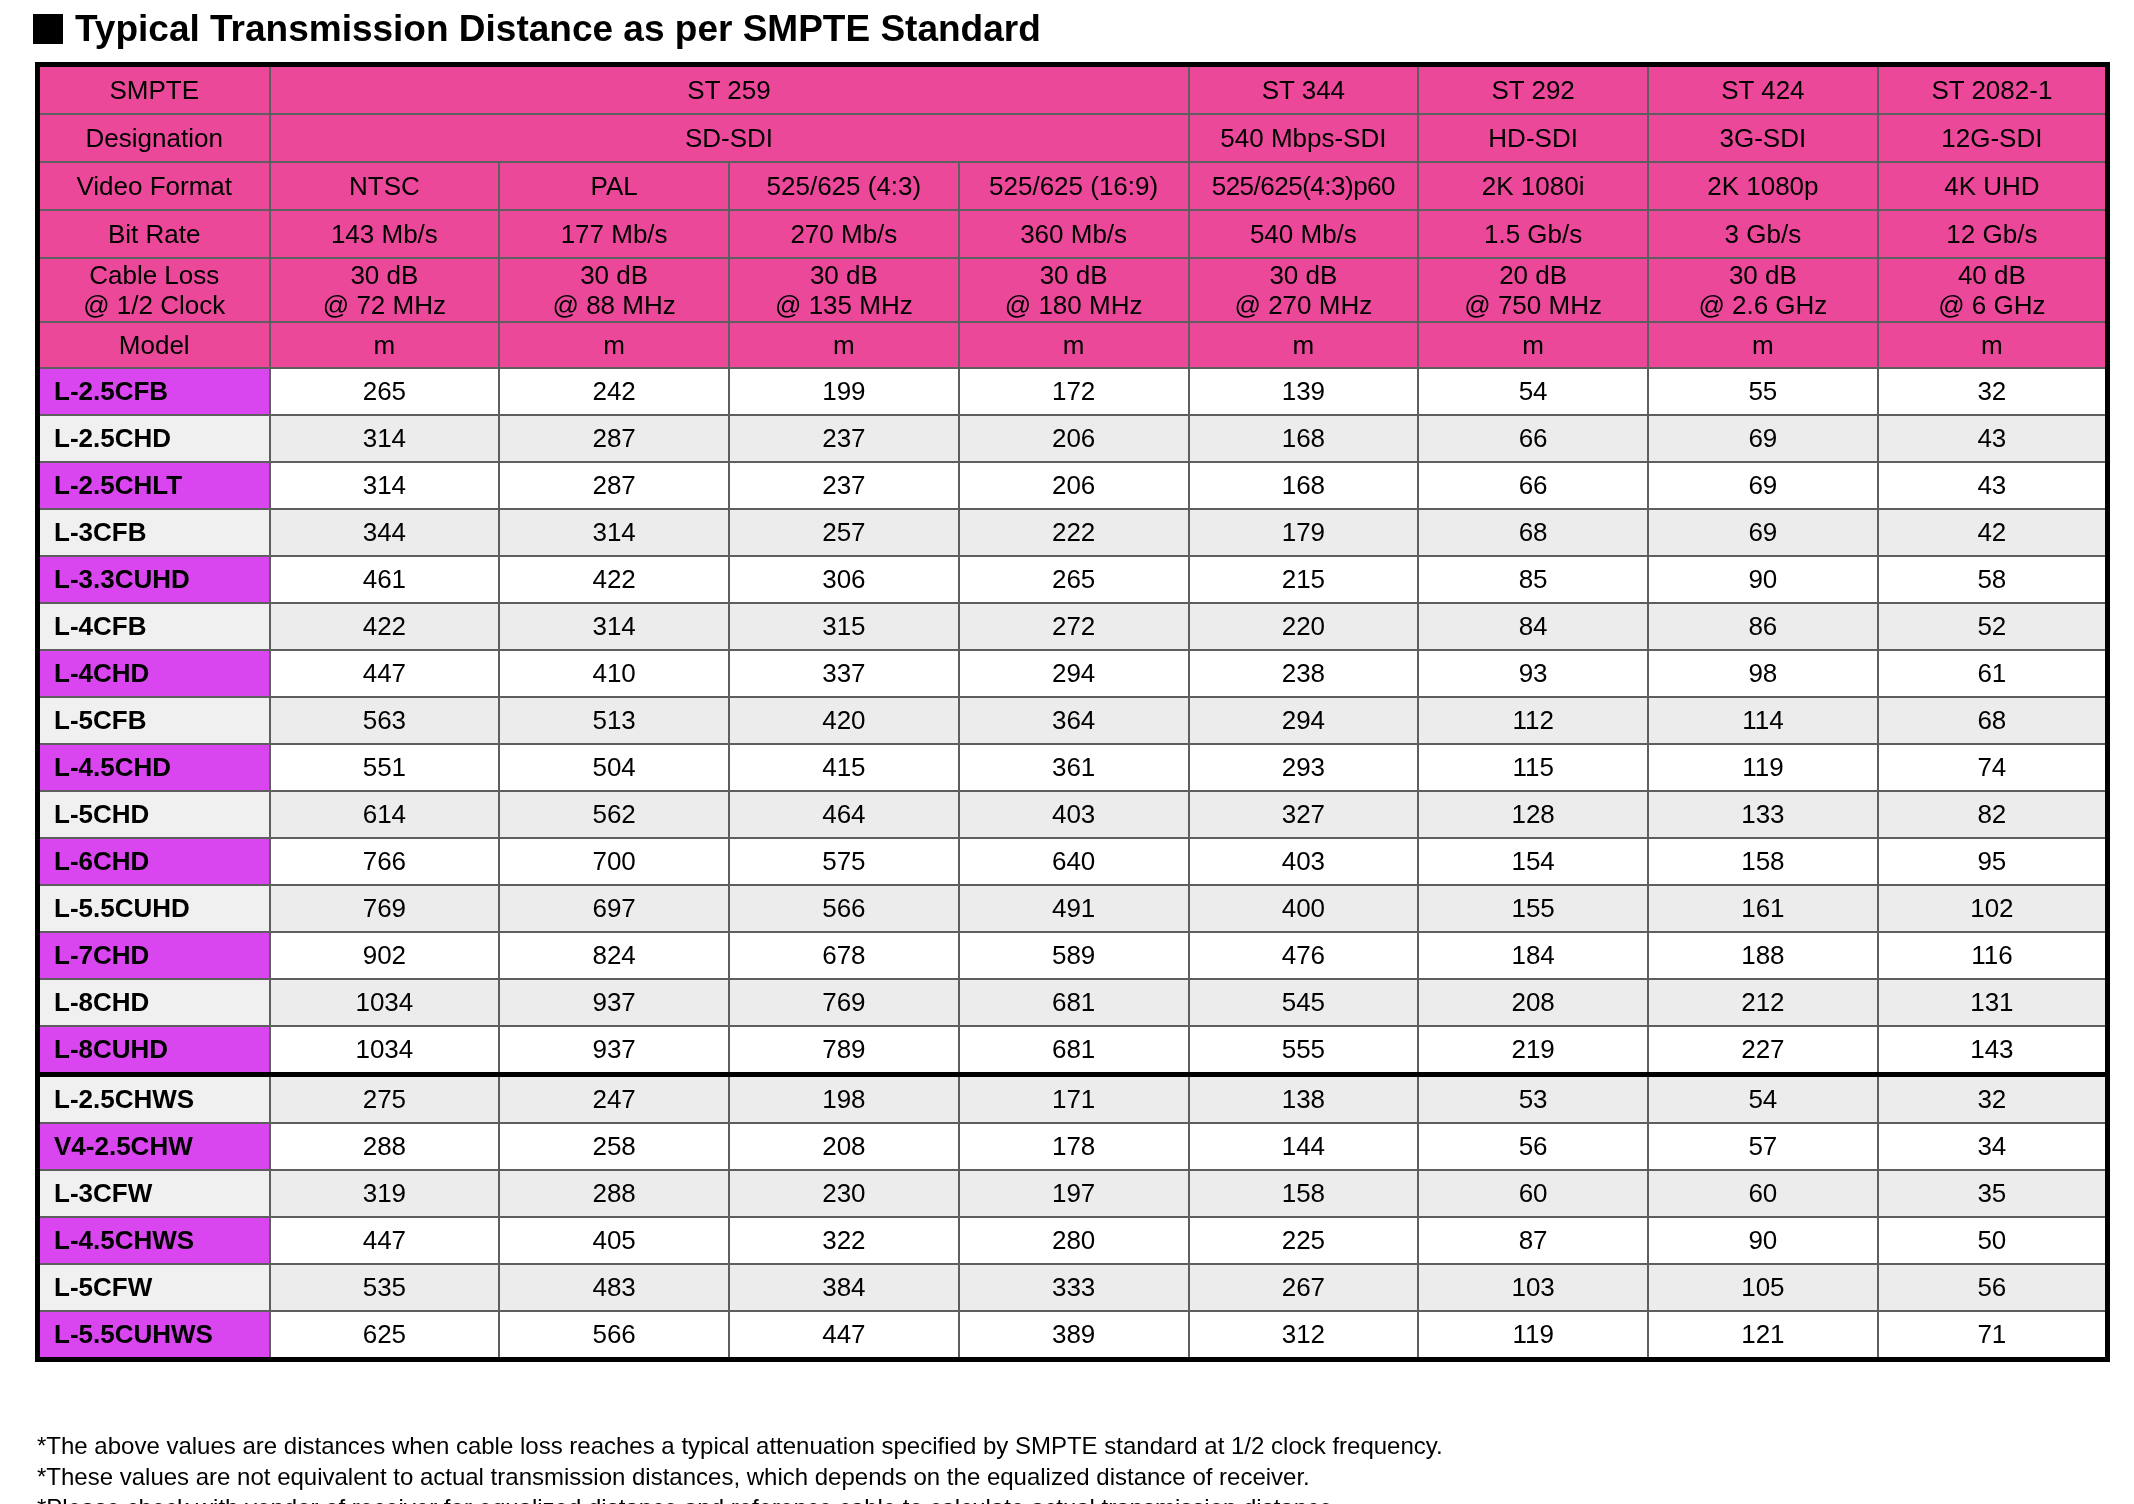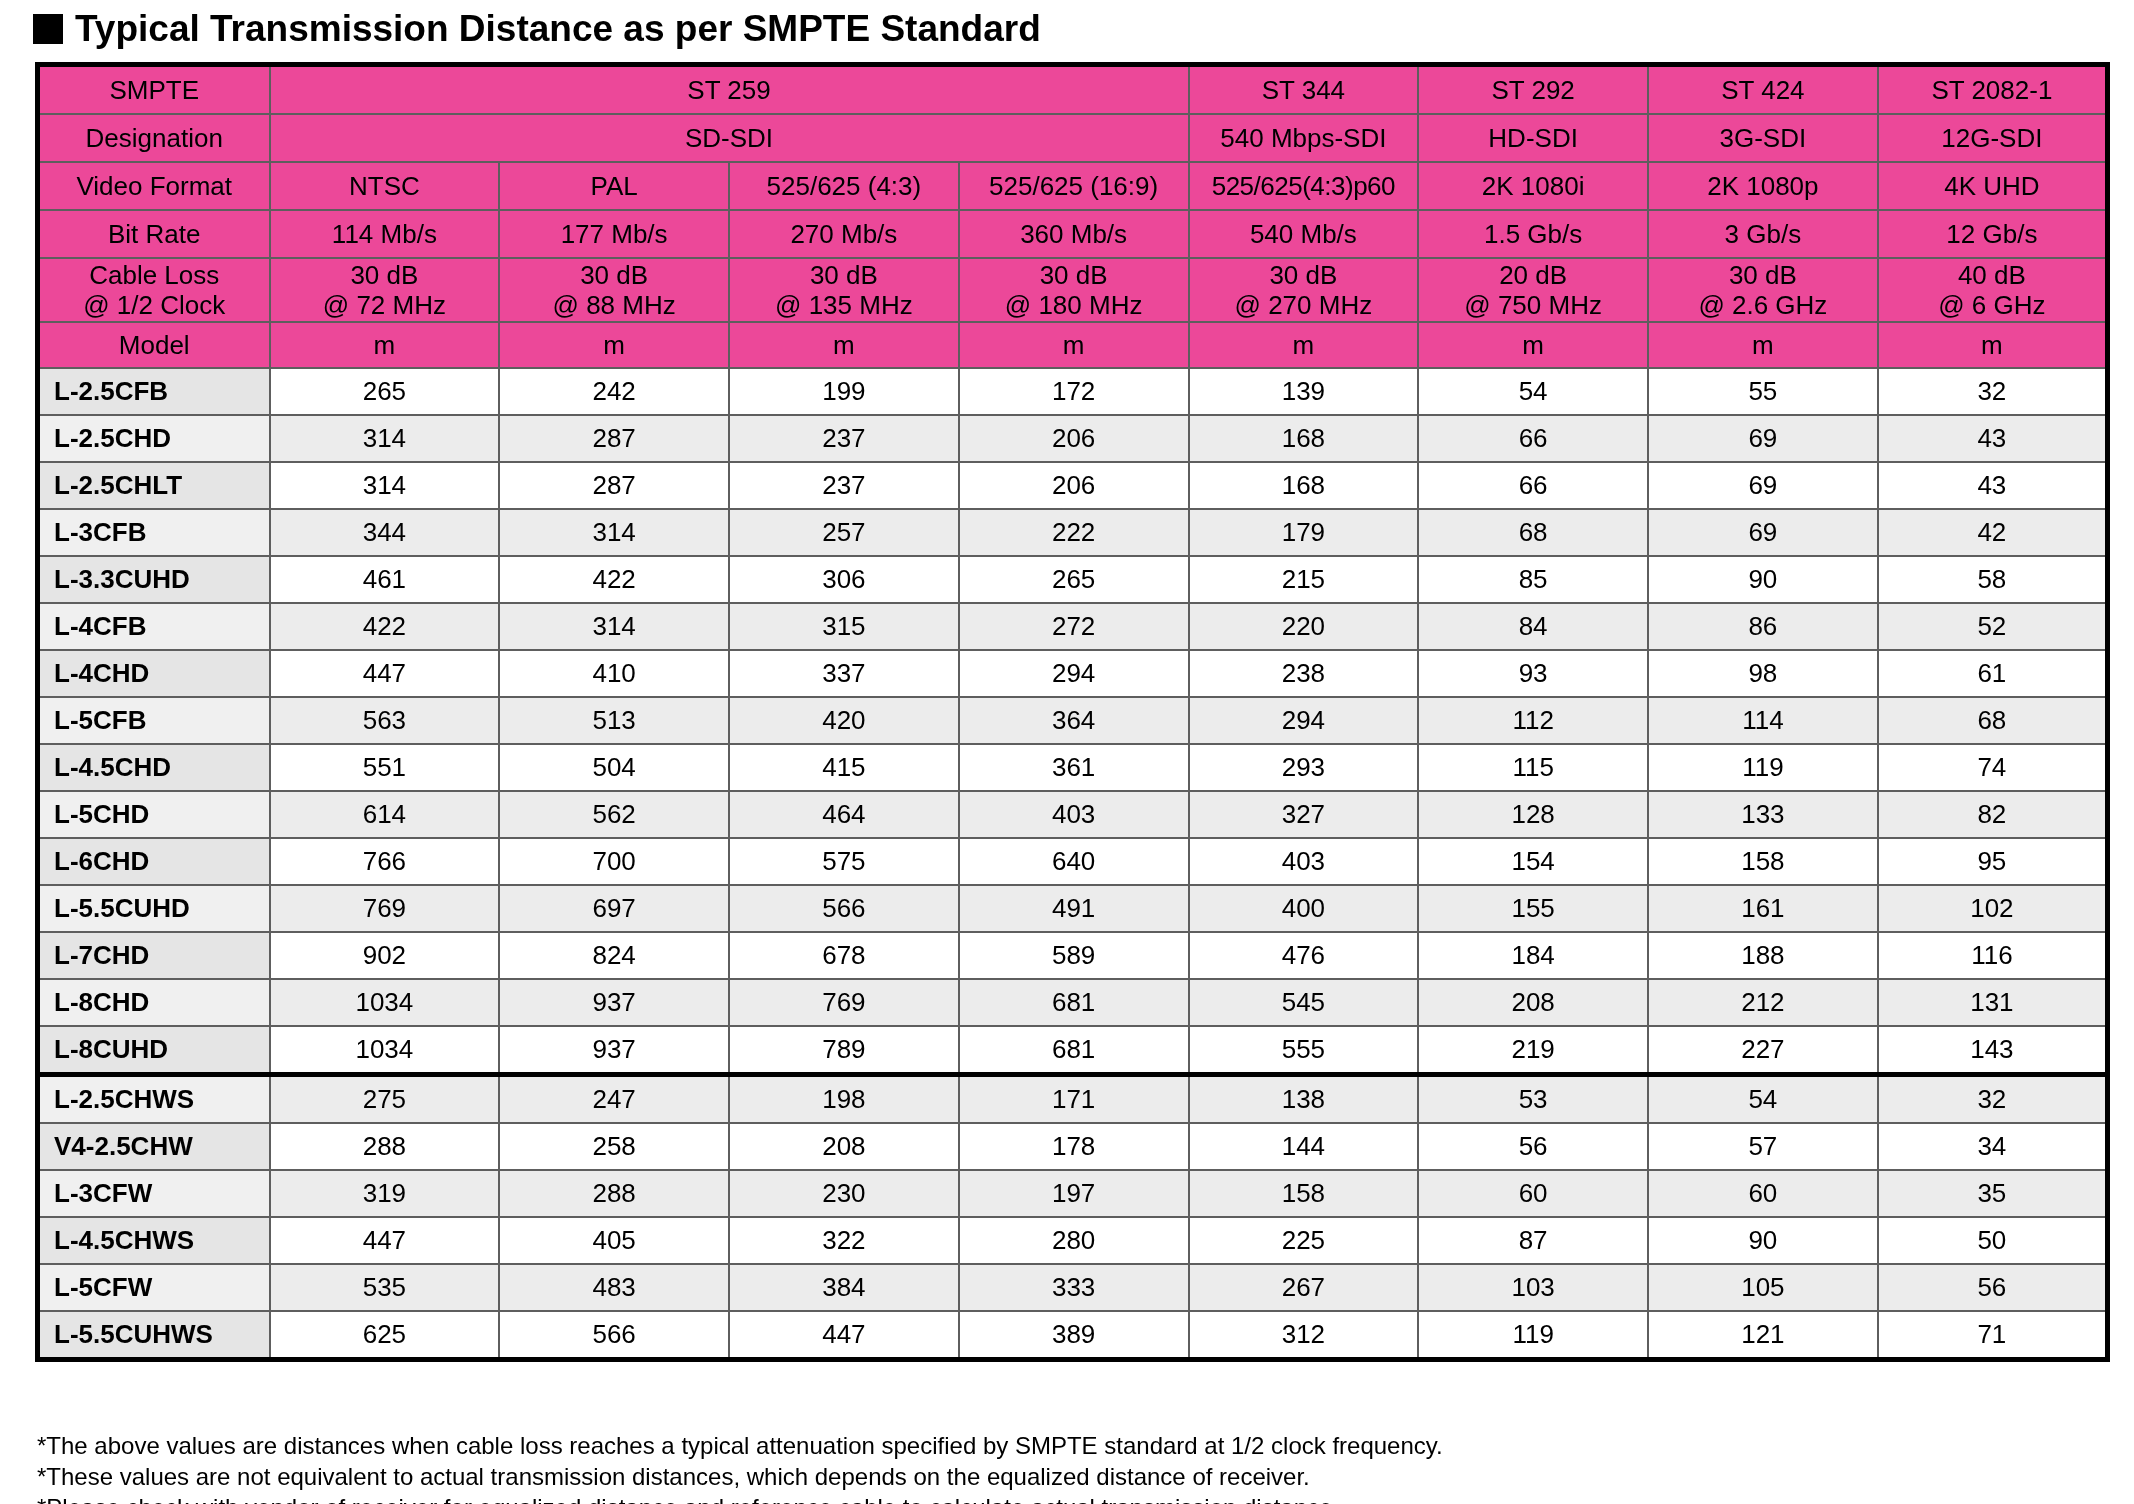--- a/index.html
+++ b/index.html
@@ -14,21 +14,21 @@
               border-collapse:collapse;table-layout:fixed;border:5px solid #000;}
   table.smpte td{border:2px solid #5e5e5e;text-align:center;vertical-align:middle;
                  font-size:26px;padding:0;white-space:nowrap;overflow:hidden;}
 
   tr.hdr td{background:#ec4899;height:46px;}
   tr.cable td{height:62px;line-height:30px;}
   tr.modelrow td{height:44px;}
   td.rowlabel{background:#d9d9d9;}
 
   tr.data td{height:45px;background:#ffffff;font-size:26px;}
-  tr.data td.model{background:#e5e5e5;text-align:left;padding-left:14px;font-weight:bold;}
+  tr.data td.model{background:#d946ef;text-align:left;padding-left:14px;font-weight:bold;}
   tr.data.alt td{background:#ececec;}
   tr.data.alt td.model{background:#f0f0f0;}
   tr.group-start td{border-top:5px solid #000;text-align:center;}
 
   td.cond{font-size:23px;letter-spacing:-0.5px;}
 
   .footnotes{position:absolute;left:37px;top:1430px;font-size:24px;line-height:31px;}
 </style>
 </head>
 <body>
@@ -74,21 +74,21 @@
           <td>PAL</td>
           <td>525/625 (4:3)</td>
           <td>525/625 (16:9)</td>
           <td class="cond">525/625(4:3)p60</td>
           <td>2K 1080i</td>
           <td>2K 1080p</td>
           <td>4K UHD</td>
         </tr>
         <tr class="hdr">
           <td class="rowlabel">Bit Rate</td>
-          <td>114 Mb/s</td>
+          <td>143 Mb/s</td>
           <td>177 Mb/s</td>
           <td>270 Mb/s</td>
           <td>360 Mb/s</td>
           <td>540 Mb/s</td>
           <td>1.5 Gb/s</td>
           <td>3 Gb/s</td>
           <td>12 Gb/s</td>
         </tr>
         <tr class="hdr cable">
           <td class="rowlabel">

